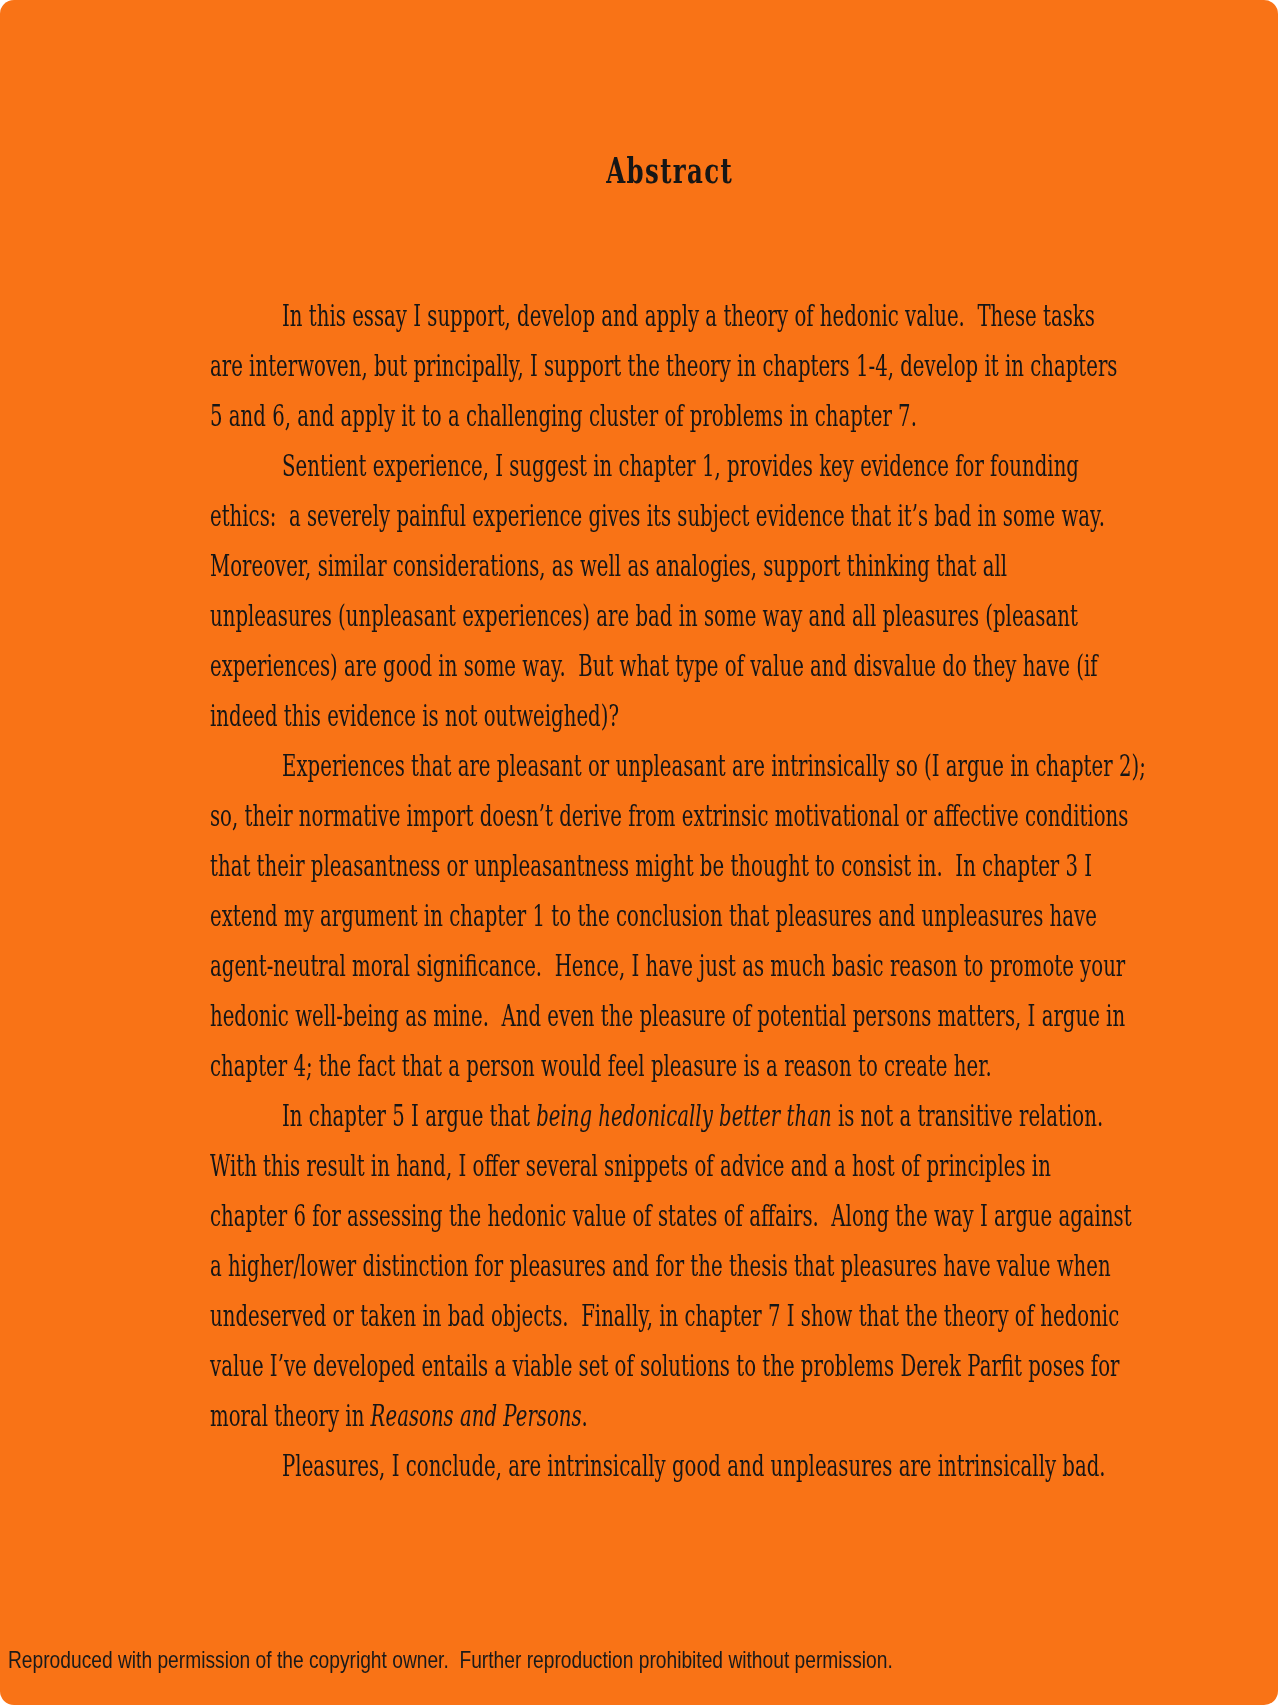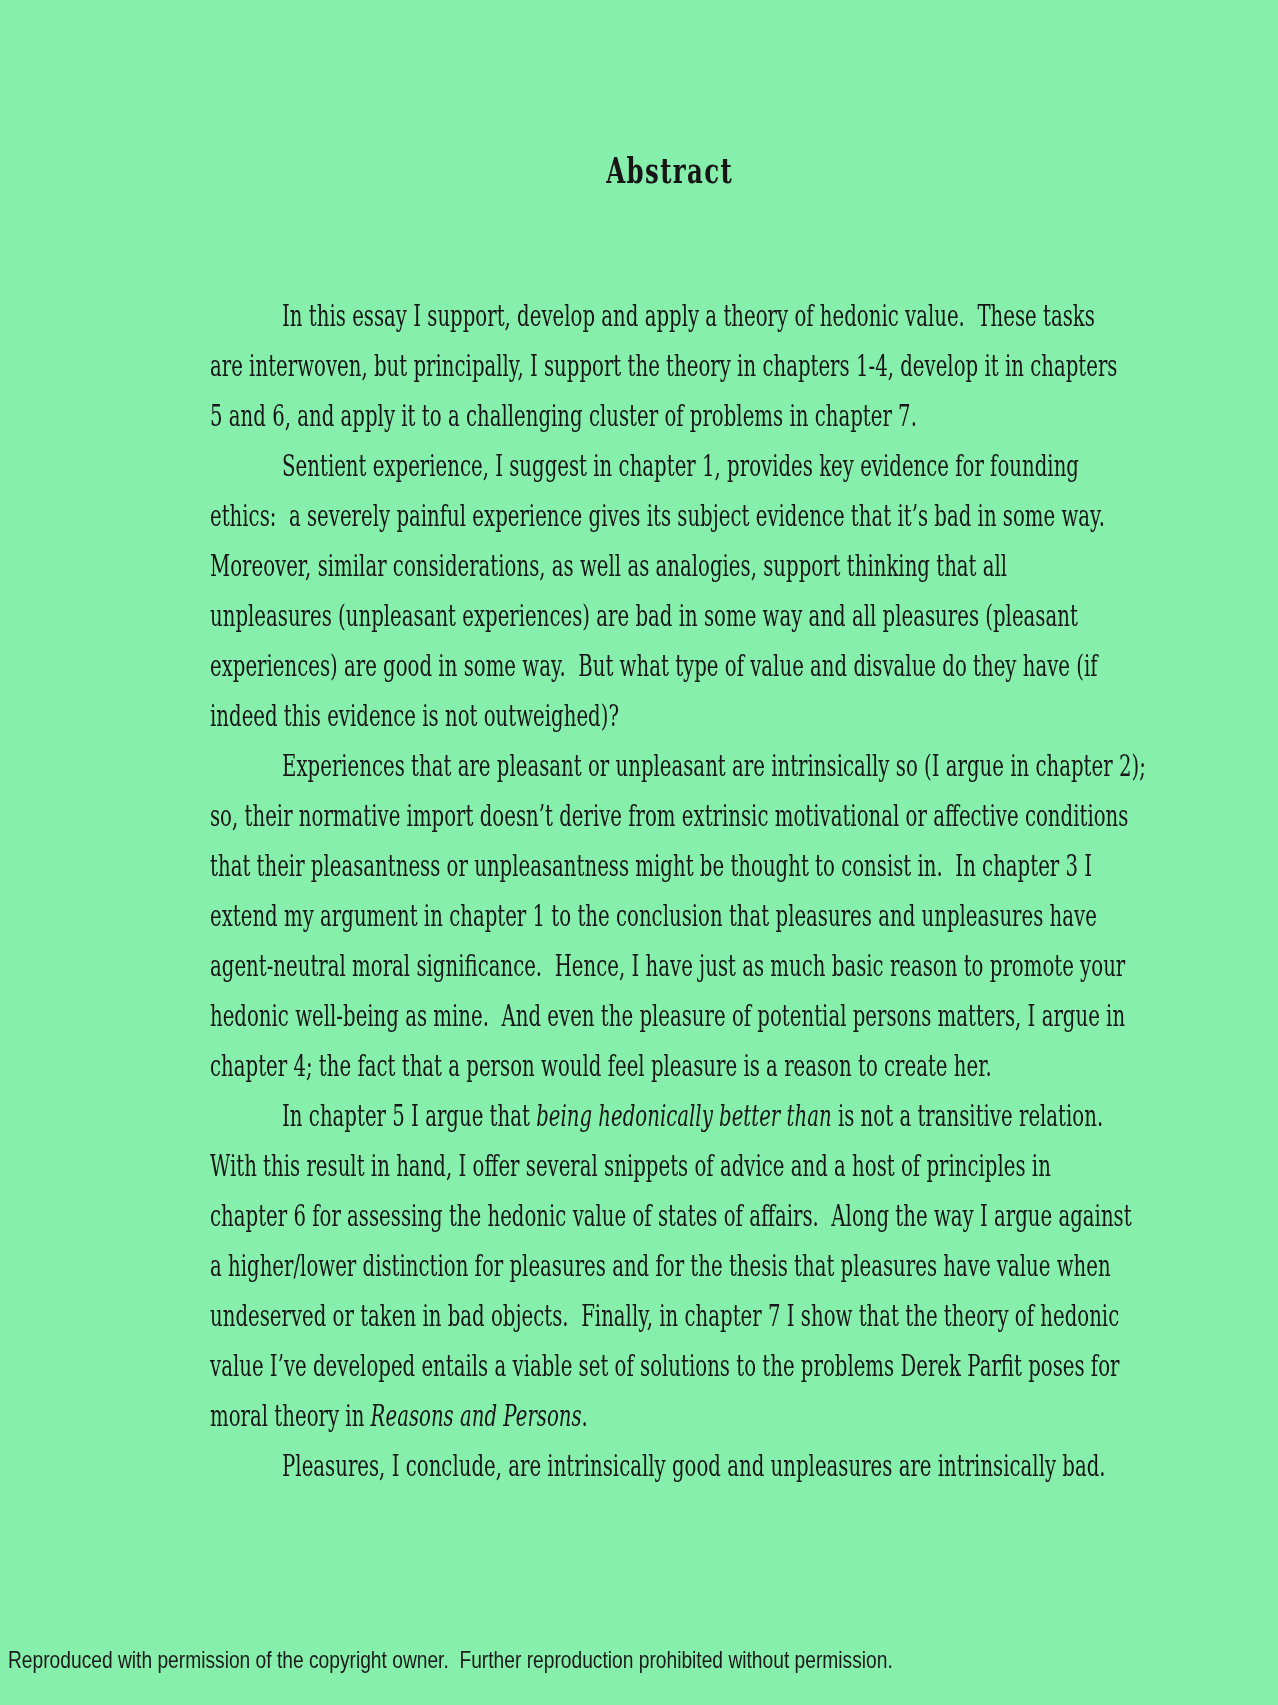--- a/index.html
+++ b/index.html
@@ -10,21 +10,22 @@
   body {
     width: 1278px;
     height: 1705px;
     position: relative;
     overflow: hidden;
     font-family: "DejaVu Serif", "Liberation Serif", serif;
   }
   .page {
     position: absolute;
     inset: 0;
-    background: #86efac;
+    background: #f97316;
+    border-radius: 14px;
   }
   
   .scan-column {
     position: absolute;
     left: 210px;
     top: 145px;
     width: 1352px;
     transform: scaleX(0.68);
     transform-origin: 0 0;
     color: #161616;

